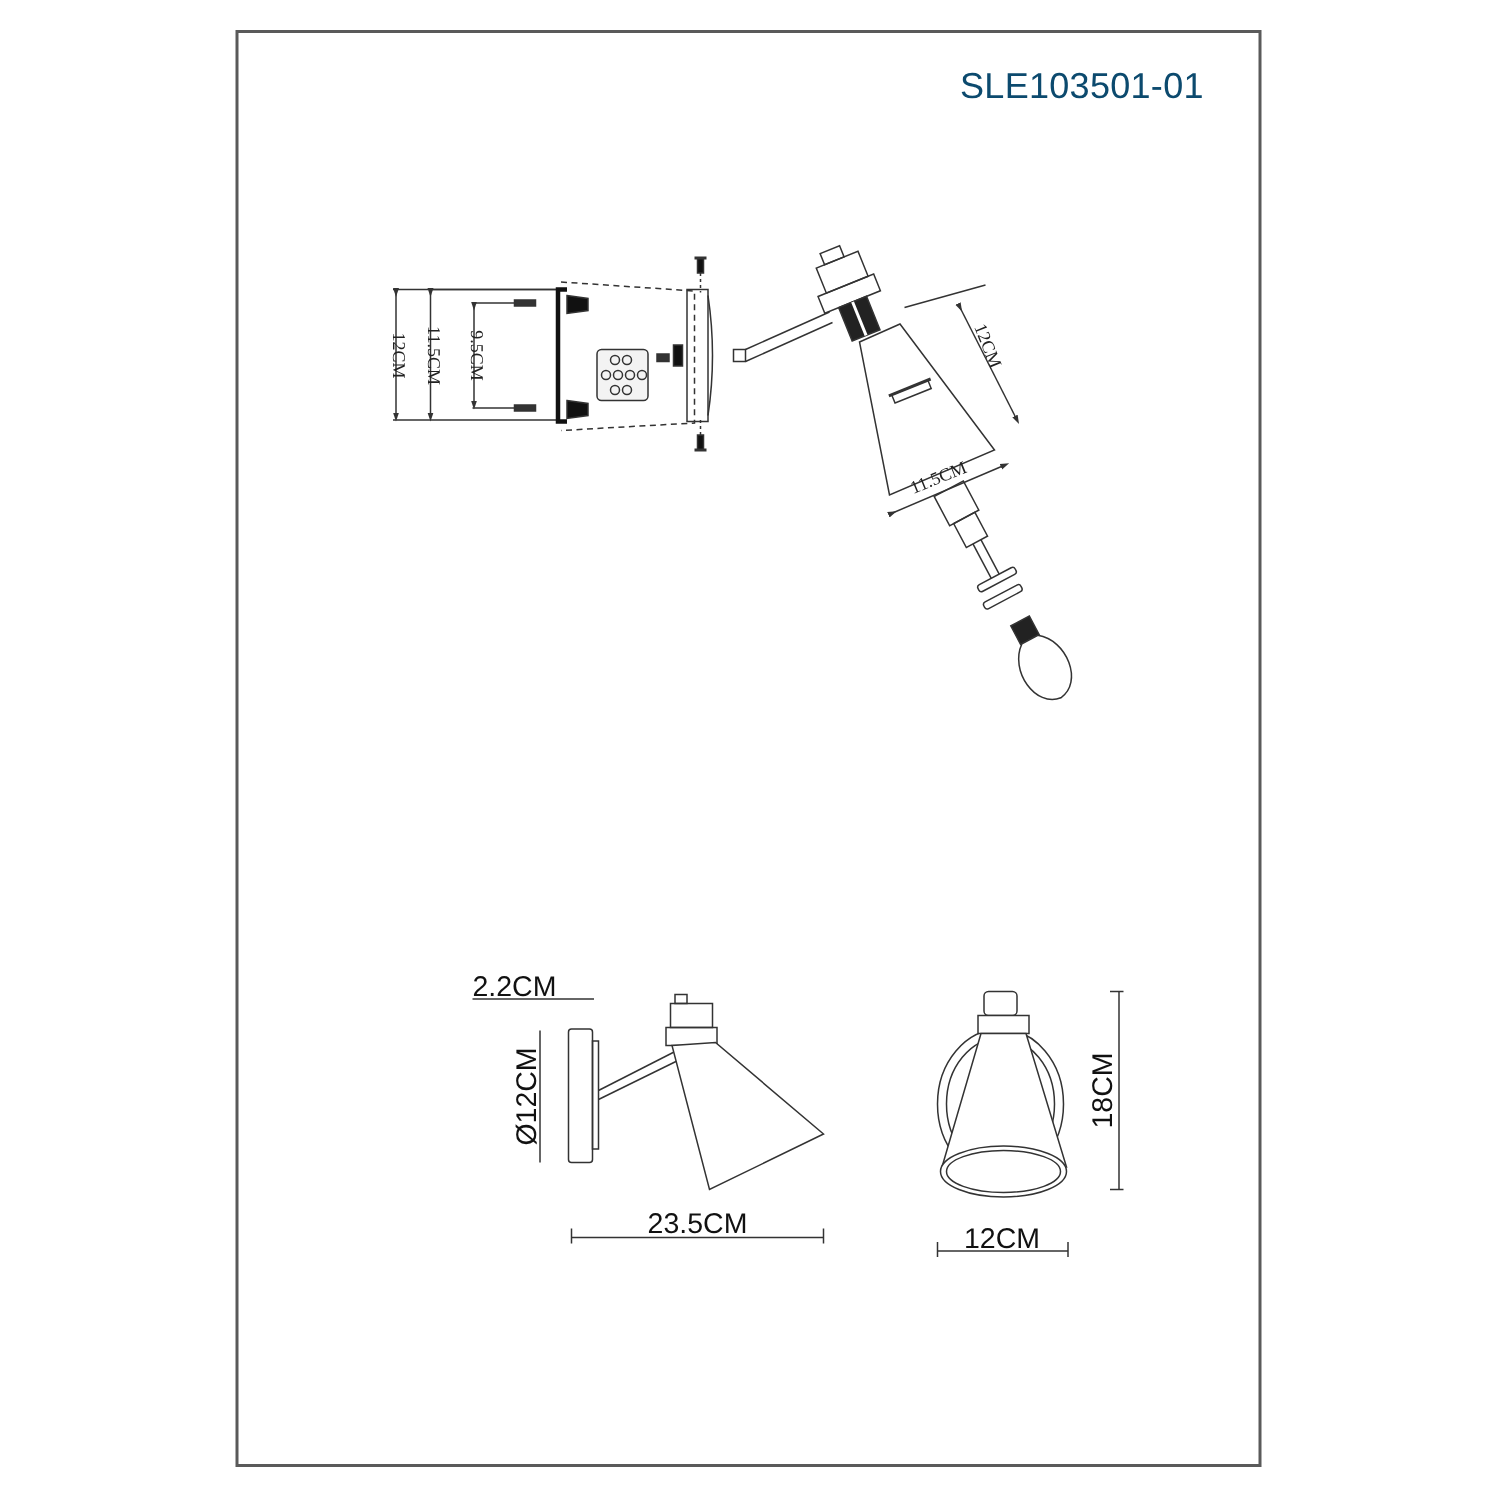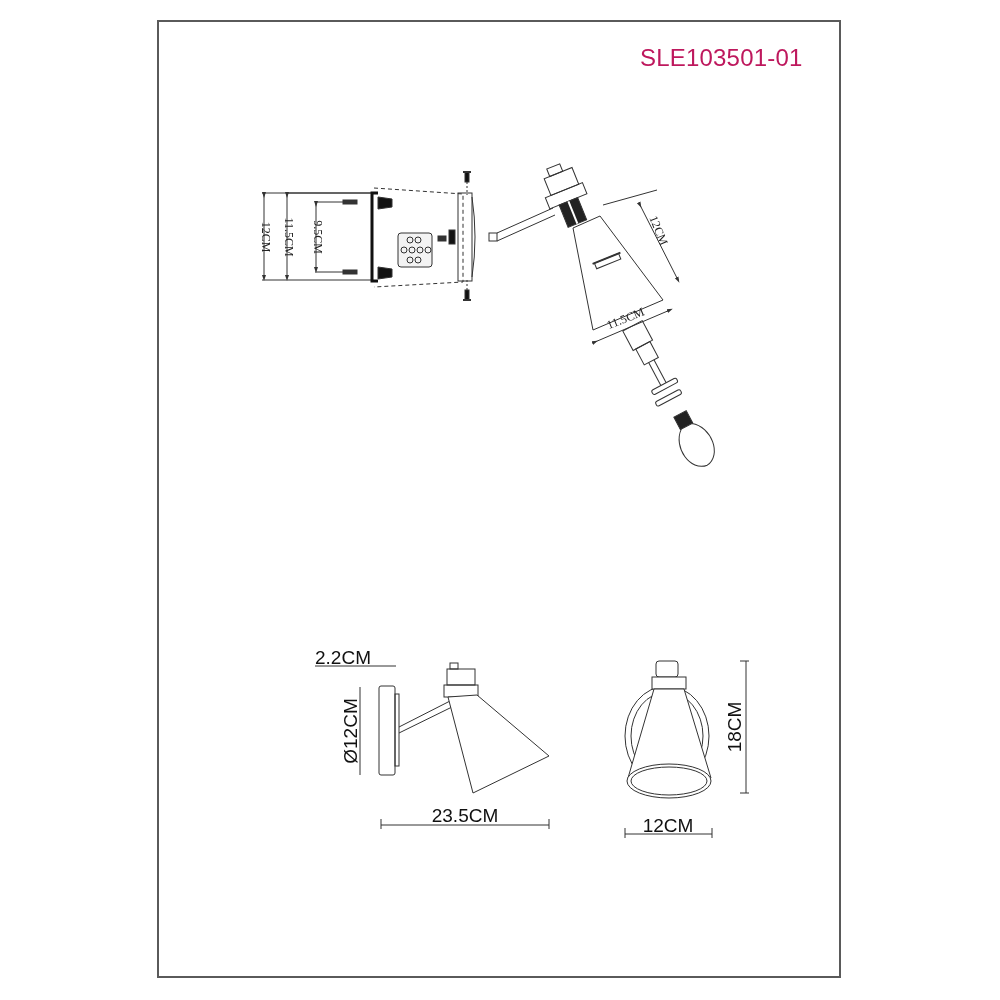--- a/index.html
+++ b/index.html
@@ -3,21 +3,21 @@
 <meta charset="utf-8">
 <style>
   html, body { margin: 0; padding: 0; background: #ffffff; }
   body { width: 1000px; height: 1000px; position: relative; overflow: hidden; }
   .frame {
     position: absolute; left: 157px; top: 20px; width: 684px; height: 958px;
     border: 2px solid #5a5a5a; box-sizing: border-box;
   }
   .model {
     position: absolute; left: 640px; top: 44px;
-    font-family: "Liberation Sans", sans-serif; font-size: 24px; color: #be185d;
+    font-family: "Liberation Sans", sans-serif; font-size: 24px; color: #0c4a6e;
     letter-spacing: 0.2px;
   }
   svg.drawing { position: absolute; left: 0; top: 0; }
   .dim-serif { font-family: "Liberation Serif", serif; font-size: 12px; fill: #222; }
   .dim-sans { font-family: "Liberation Sans", sans-serif; font-size: 19px; fill: #111; }
 </style>
 </head>
 <body>
 
 <div class="frame"></div>

